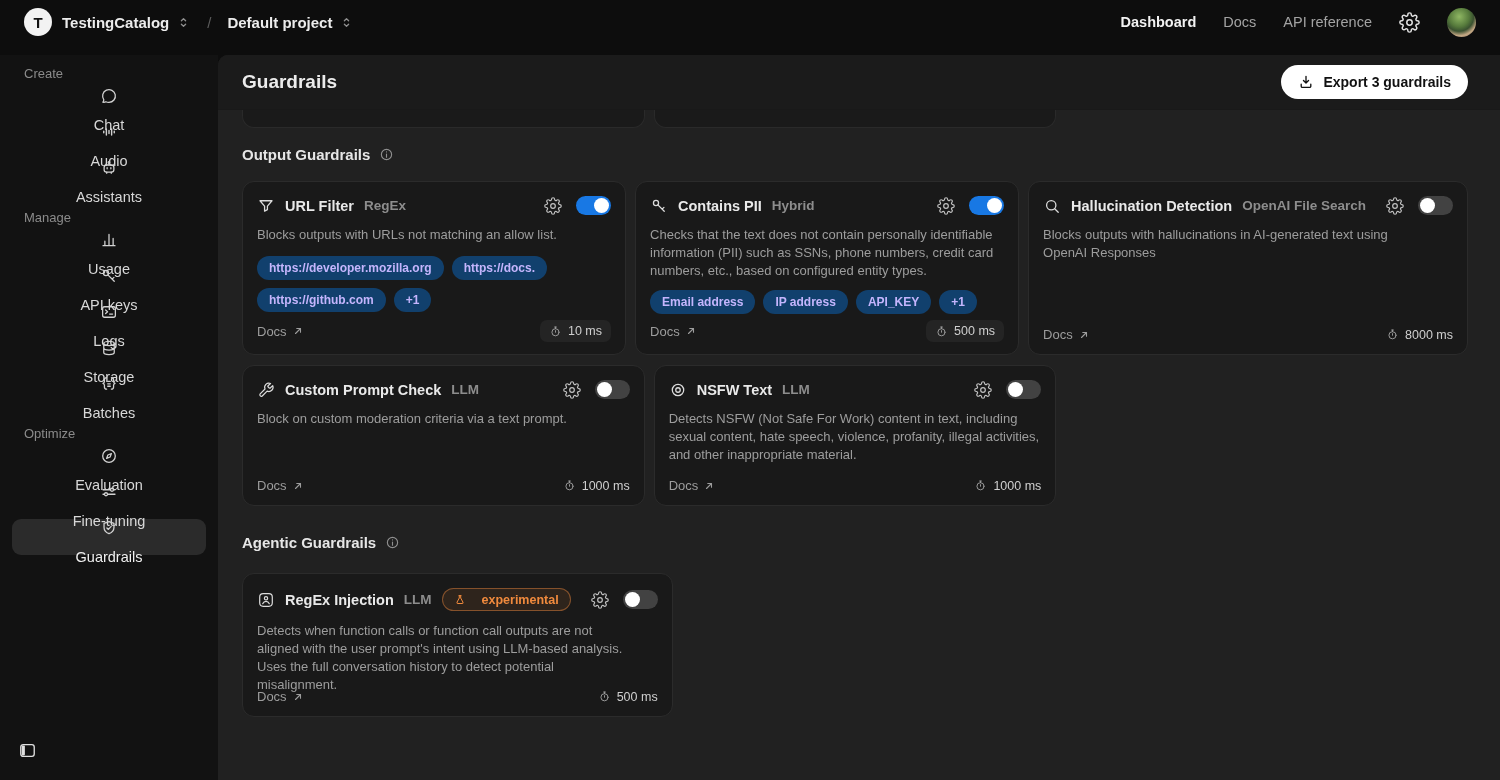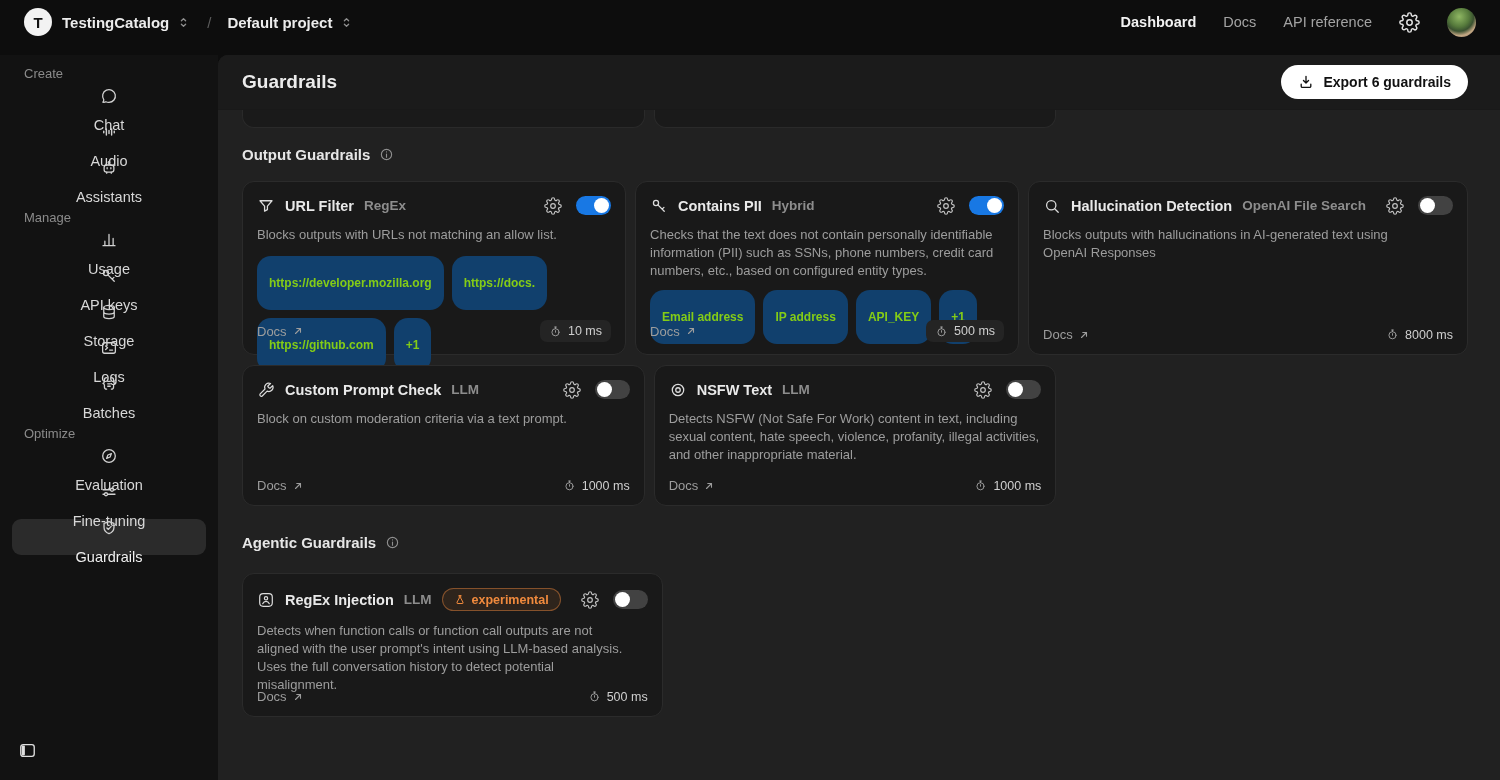--- a/index.html
+++ b/index.html
@@ -74,31 +74,31 @@
   .spacer { flex:1; }
   .gear-btn { background:none; border:none; color:#c2c2c2; cursor:pointer; display:flex; margin-right:4px; }
   .toggle { width:35px; height:19px; border-radius:10px; background:#424242; position:relative;
     cursor:pointer; flex-shrink:0; transition:background .15s; }
   .toggle .knob { position:absolute; top:2px; left:2px; width:15px; height:15px;
     border-radius:50%; background:#fff; transition:left .15s; }
   .toggle.on { background:#1878e4; }
   .toggle.on .knob { left:18px; }
   .cdesc { margin-top:11px; color:#9d9d9d; font-size:13px; line-height:1.38; max-width:380px; }
   .tags { margin-top:12px; display:flex; flex-wrap:wrap; gap:8px; max-width:380px; }
-  .tag { background:#11406d; color:#84cc16; font-size:12px; font-weight:700;
-    padding:20px 12px; border-radius:14px; cursor:default; white-space:nowrap; }
+  .tag { background:#11406d; color:#c4b5fd; font-size:12px; font-weight:700;
+    padding:5px 12px; border-radius:14px; cursor:default; white-space:nowrap; }
   .card-foot { position:absolute; left:14px; right:14px; bottom:12px; display:flex;
     align-items:center; justify-content:space-between; }
   .docs-link { display:flex; align-items:center; gap:5px; color:#9d9d9d; font-size:13px;
     text-decoration:none; cursor:pointer; }
   .docs-link svg { color:#9d9d9d; }
   .latency { display:flex; align-items:center; gap:6px; color:#cfcfcf; font-size:12.5px; }
   .latency svg { color:#9a9a9a; }
   .latency.boxed { background:#242424; border-radius:7px; padding:4px 9px; }
-  .badge-exp { display:flex; align-items:center; gap:6px; height:23px; padding:0 11px;
+  .badge-exp { display:flex; align-items:center; gap:16px; height:23px; padding:0 11px;
     border-radius:12px; background:rgba(240,138,61,.1); border:1px solid rgba(240,138,61,.45);
     color:#f08a3d; font-size:12.5px; font-weight:700; }
   .hidden-defs { position:absolute; width:0; height:0; overflow:hidden; }
 </style>
 </head>
 <body>
 
 <svg class="hidden-defs" xmlns="http://www.w3.org/2000/svg">
   <defs>
     <g id="i-chat">
@@ -272,32 +272,32 @@
         <span class="sicon">
             <svg width="18" height="18" viewBox="0 0 24 24" fill="none" stroke="currentColor" stroke-width="1.7" stroke-linecap="round" stroke-linejoin="round">
               <use href="#i-key"></use>
             </svg>
           </span>
         <span>API keys</span>
       </div>
       <div class="side-item">
         <span class="sicon">
             <svg width="18" height="18" viewBox="0 0 24 24" fill="none" stroke="currentColor" stroke-width="1.7" stroke-linecap="round" stroke-linejoin="round">
+              <use href="#i-logs"></use>
+            </svg>
+          </span>
+        <span>Logs</span>
+      </div>
+      <div class="side-item">
+        <span class="sicon">
+            <svg width="18" height="18" viewBox="0 0 24 24" fill="none" stroke="currentColor" stroke-width="1.7" stroke-linecap="round" stroke-linejoin="round">
               <use href="#i-storage"></use>
             </svg>
           </span>
         <span>Storage</span>
-      </div>
-      <div class="side-item">
-        <span class="sicon">
-            <svg width="18" height="18" viewBox="0 0 24 24" fill="none" stroke="currentColor" stroke-width="1.7" stroke-linecap="round" stroke-linejoin="round">
-              <use href="#i-logs"></use>
-            </svg>
-          </span>
-        <span>Logs</span>
       </div>
       <div class="side-item">
         <span class="sicon">
             <svg width="18" height="18" viewBox="0 0 24 24" fill="none" stroke="currentColor" stroke-width="1.7" stroke-linecap="round" stroke-linejoin="round">
               <use href="#i-batches"></use>
             </svg>
           </span>
         <span>Batches</span>
       </div>
 
@@ -334,21 +334,21 @@
       </button>
     </nav>
 
     <main class="main">
       <div class="main-header">
         <h1 class="page-title">Guardrails</h1>
         <button class="export-btn">
           <svg width="16" height="16" viewBox="0 0 24 24" fill="none" stroke="currentColor" stroke-width="2" stroke-linecap="round" stroke-linejoin="round">
               <use href="#i-download"></use>
             </svg>
-          <span>Export 6 guardrails</span>
+          <span>Export 3 guardrails</span>
         </button>
       </div>
 
       <div class="content">
 
         <div class="grid">
           <div class="stub"></div>
           <div class="stub"></div>
           <div></div>
         </div>

